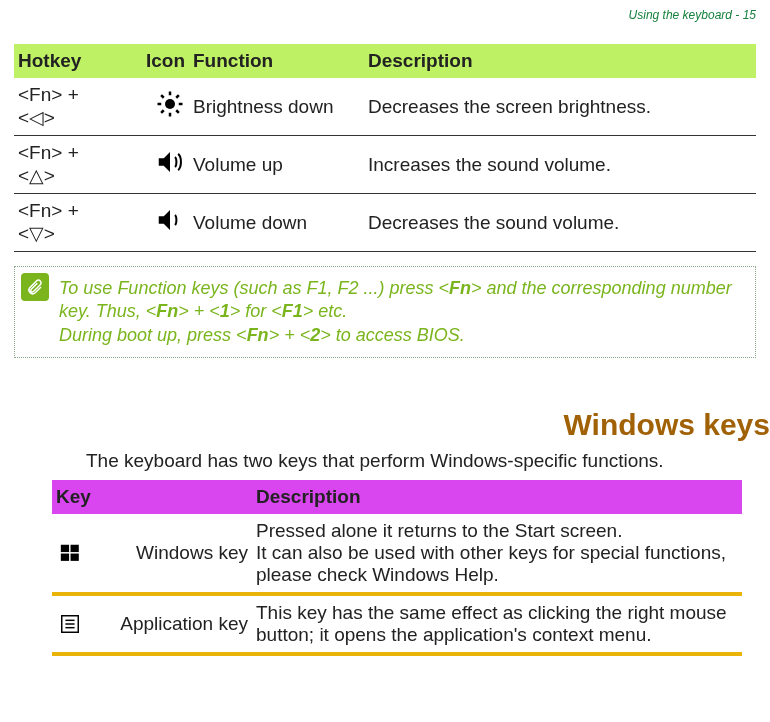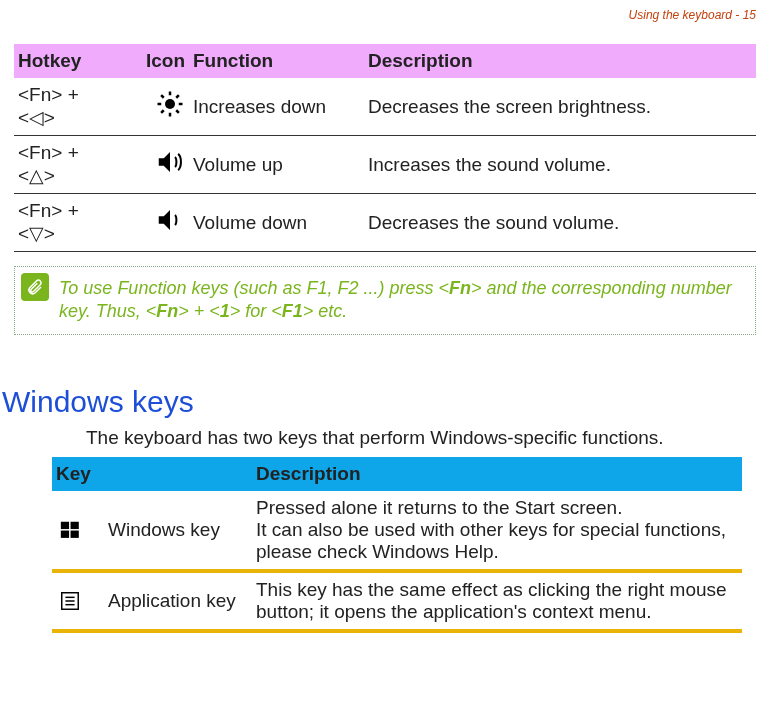--- a/index.html
+++ b/index.html
@@ -9,29 +9,29 @@
     font-family: Arial, Helvetica, sans-serif;
     font-size: 19px;
     color: #222;
     width: 770px;
     background: #fff;
   }
   .page-header {
     text-align: right;
     font-size: 12px;
     font-style: italic;
-    color: #c2410c;
+    color: #15803d;
     padding: 8px 14px 22px 0;
   }
   .content { padding: 0 14px 20px 14px; }
   table.hotkeys { width: 100%; border-collapse: collapse; }
   table.hotkeys th {
     text-align: left;
     font-weight: bold;
-    background: #f0abfc;
+    background: #bef264;
     padding: 6px 4px;
     font-size: 19px;
   }
   table.hotkeys td {
     padding: 6px 4px;
     vertical-align: middle;
     border-bottom: 1px solid #333;
   }
   table.hotkeys .col-hotkey { width: 95px; }
   table.hotkeys .col-icon { width: 80px; text-align: right; }
@@ -57,42 +57,43 @@
   }
   .note-box .note-icon svg { width: 18px; height: 18px; }
   .note-box .note-title {
     font-weight: bold;
     font-style: normal;
     color: #7ab51d;
     margin-bottom: 2px;
   }
   .note-box .kb { font-weight: bold; }
   h2.section {
-    color: #1d4ed8;
+    color: #a16207;
     font-size: 30px;
-    font-weight: normal;
+    font-weight: bold;
     margin: 12px 0 8px 0;
     padding-left: 2px;
+    text-align: right;
   }
   .section-intro { margin: 0 0 8px 86px; }
   table.winkeys { width: 690px; border-collapse: collapse; margin-left: 52px; }
   table.winkeys th {
     text-align: left;
     font-weight: bold;
-    background: #0ea5e9;
+    background: #d946ef;
     padding: 6px 4px;
     font-size: 19px;
   }
   table.winkeys td {
     padding: 6px 4px;
     vertical-align: middle;
     border-bottom: 4px solid #eab308;
   }
   table.winkeys .col-key { width: 200px; }
-  .keycell { display: flex; align-items: center; gap: 24px; }
+  .keycell { display: flex; align-items: center; gap: 24px; justify-content: space-between; }
   .keycell .kicon { width: 28px; flex: 0 0 28px; display:flex; justify-content:center; }
   svg.ic { width: 30px; height: 30px; }
 </style>
 </head>
 <body>
 
 <div class="page-header">Using the keyboard - 15</div>
 
 <div class="content">
 
@@ -122,21 +123,21 @@
                   <line x1="2" y1="12" x2="5" y2="12"></line>
                   <line x1="19" y1="12" x2="22" y2="12"></line>
                   <line x1="4.9" y1="4.9" x2="7" y2="7"></line>
                   <line x1="17" y1="17" x2="19.1" y2="19.1"></line>
                   <line x1="4.9" y1="19.1" x2="7" y2="17"></line>
                   <line x1="17" y1="7" x2="19.1" y2="4.9"></line>
                 </g>
               </svg>
           </span>
         </td>
-        <td class="col-func">Increases down</td>
+        <td class="col-func">Brightness down</td>
         <td class="col-desc">Decreases the screen brightness.</td>
       </tr>
 
       <tr>
         <td class="col-hotkey">
           <span>&lt;Fn&gt; +</span><br>
           <span>&lt;△&gt;</span>
         </td>
         <td class="col-icon">
           <span>
@@ -171,20 +172,23 @@
   </table>
 
   <div class="note-box">
     <div class="note-icon">
       <svg viewBox="0 0 24 24">
           <path fill="none" stroke="#fff" stroke-width="2" d="M20 12l-8 8a5 5 0 0 1-7-7l9-9a3.5 3.5 0 0 1 5 5l-9 9a2 2 0 0 1-3-3l8-8"></path>
         </svg>
     </div>
     <div>
       <span>To use Function keys (such as F1, F2 ...) press &lt;</span><span class="kb">Fn</span><span>&gt; and the corresponding number key. Thus, &lt;</span><span class="kb">Fn</span><span>&gt; + &lt;</span><span class="kb">1</span><span>&gt; for &lt;</span><span class="kb">F1</span><span>&gt; etc.</span>
+    </div>
+    <div>
+      <span>During boot up, press &lt;</span><span class="kb">Fn</span><span>&gt; + &lt;</span><span class="kb">2</span><span>&gt; to access BIOS.</span>
     </div>
   </div>
 
 </div>
 
 <h2 class="section">Windows keys</h2>
 
 <p class="section-intro">The keyboard has two keys that perform Windows-specific functions.</p>
 
 <table class="winkeys">

